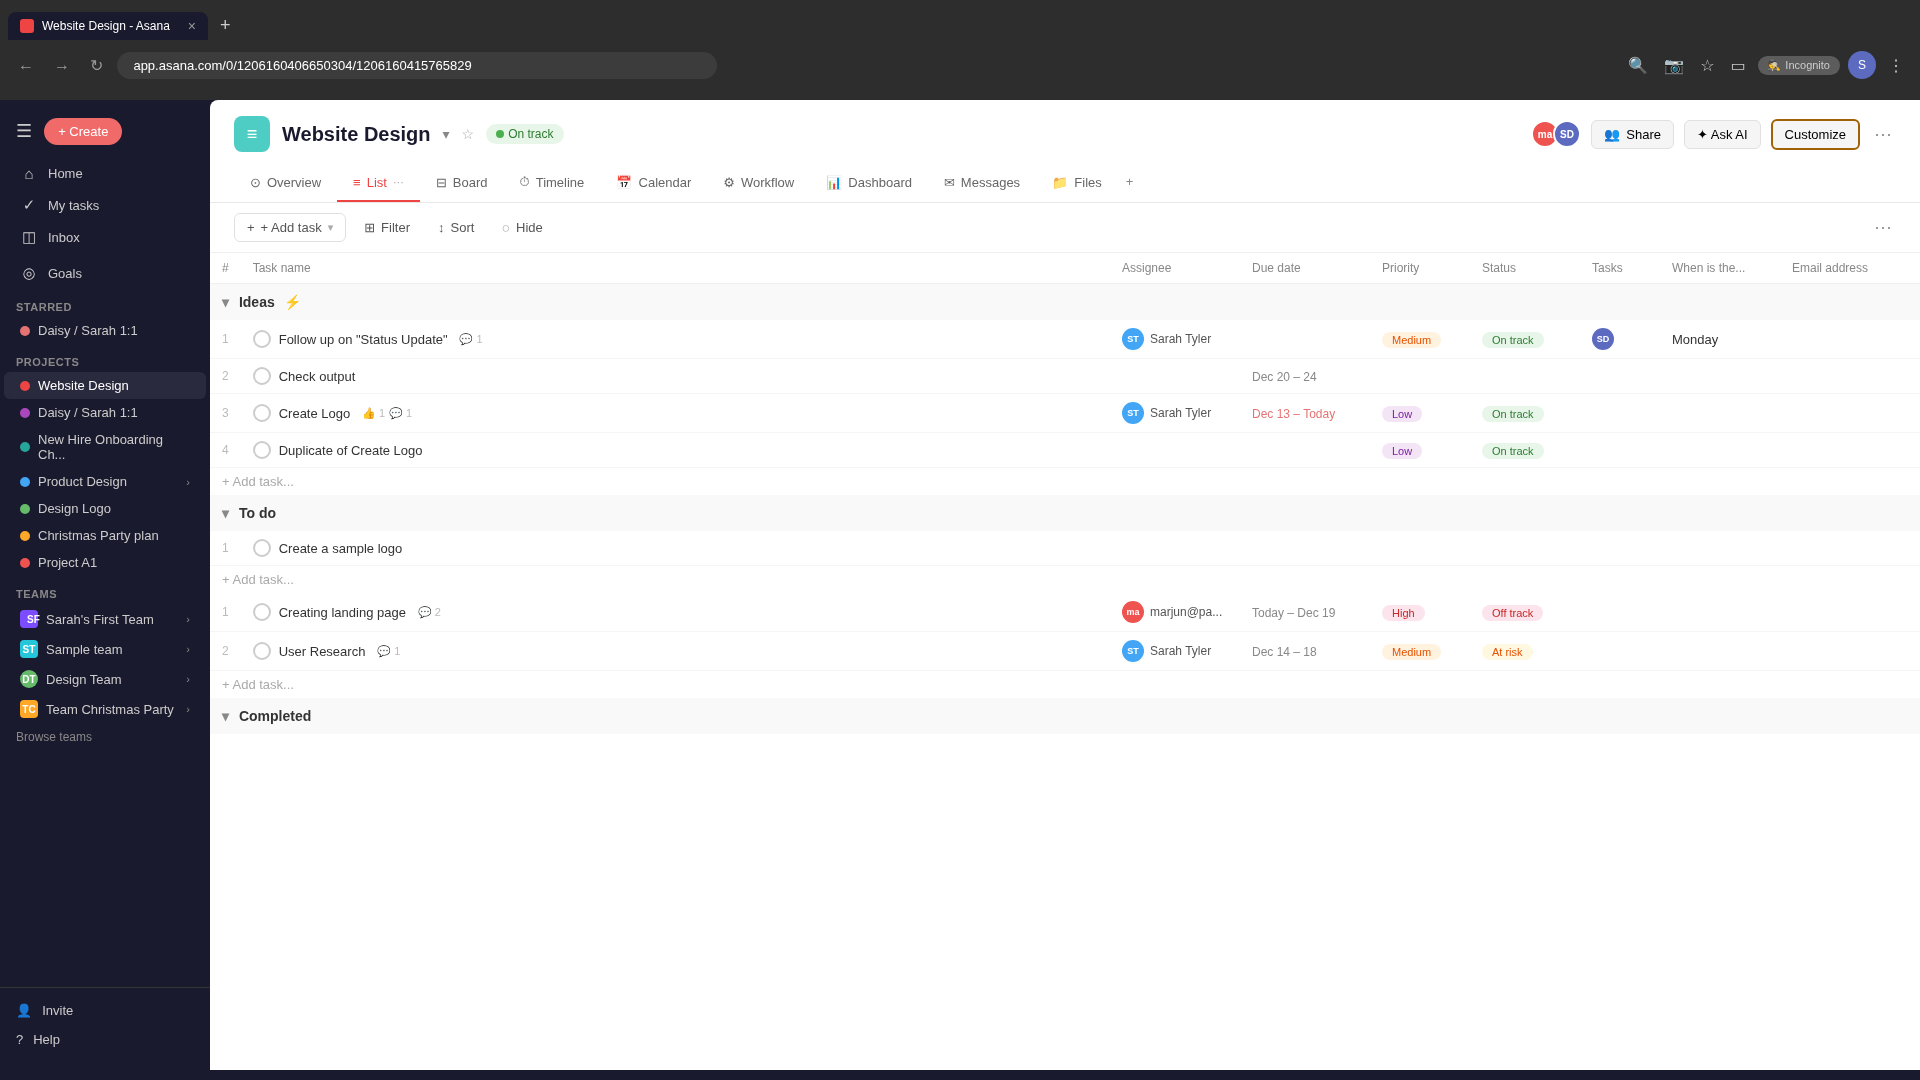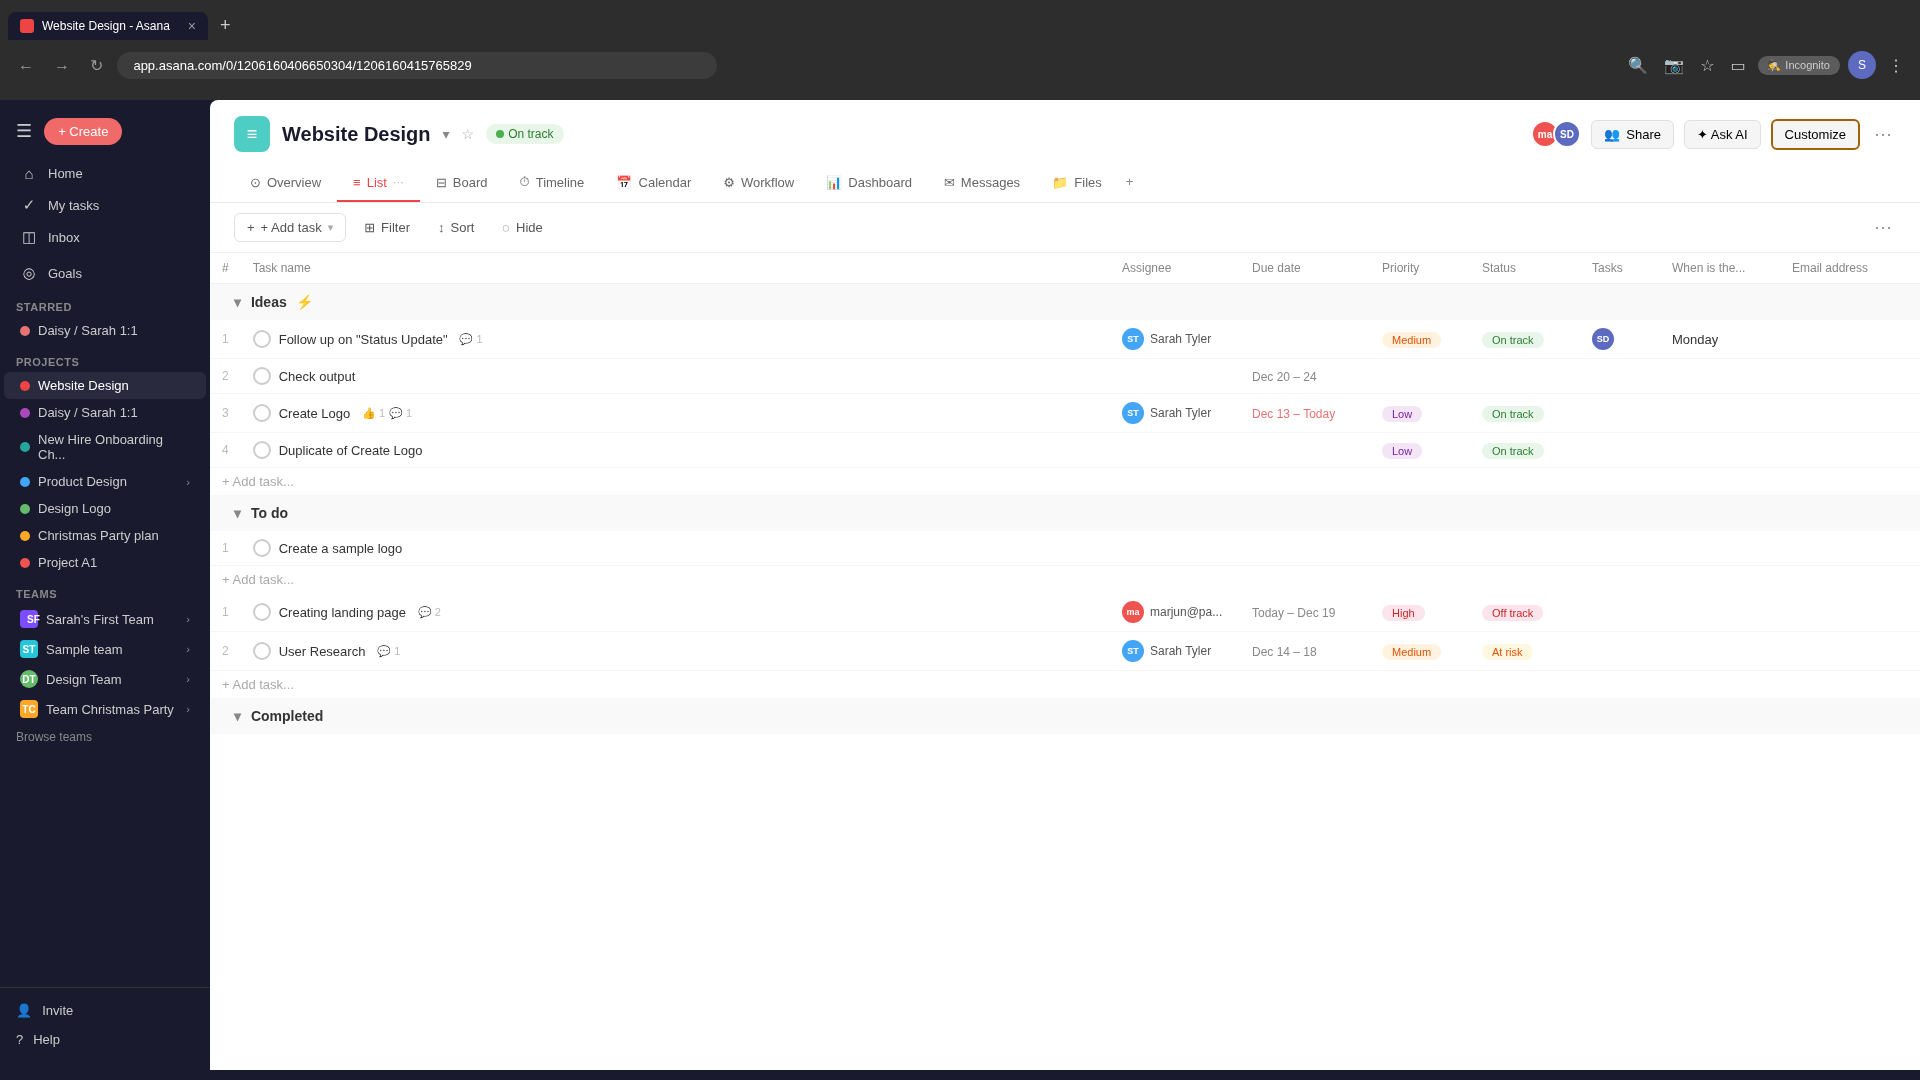--- a/index.html
+++ b/index.html
@@ -71,21 +71,21 @@
     
     .toolbar { display: flex; align-items: center; gap: 8px; padding: 10px 24px; border-bottom: 1px solid #f0f0f0; }
     .add-task-btn { background: #fff; border: 1px solid #e0e0e0; border-radius: 6px; padding: 6px 12px; font-size: 13px; cursor: pointer; display: flex; align-items: center; gap: 6px; color: #555; }
     .toolbar-btn { background: transparent; border: none; padding: 6px 10px; font-size: 13px; cursor: pointer; color: #555; display: flex; align-items: center; gap: 6px; border-radius: 6px; }
     .toolbar-spacer { flex: 1; }
 
     
     .table-container { flex: 1; overflow-y: auto; overflow-x: auto; }
     .table { width: 100%; border-collapse: collapse; min-width: 900px; }
     .table thead th { padding: 8px 12px; text-align: left; font-size: 12px; color: #888; font-weight: 500; border-bottom: 1px solid #f0f0f0; background: #fff; position: sticky; top: 0; z-index: 10; }
-    .section-row td { padding: 10px 24px; font-weight: 600; font-size: 14px; color: #333; background: #f9f9f9; }
+    .section-row td { padding: 10px 12px; font-weight: 600; font-size: 14px; color: #333; background: #f9f9f9; }
     .section-toggle { cursor: pointer; color: #888; margin-right: 6px; }
     .task-row { border-bottom: 1px solid #f5f5f5; }
     .task-row td { padding: 8px 12px; vertical-align: middle; }
     .task-num { color: #bbb; font-size: 12px; width: 30px; }
     .task-checkbox { width: 18px; height: 18px; border-radius: 50%; border: 2px solid #ccc; display: inline-flex; align-items: center; justify-content: center; cursor: pointer; flex-shrink: 0; }
     .task-name-cell { display: flex; align-items: center; gap: 8px; }
     .task-name { color: #333; font-size: 13px; }
     .task-meta { display: flex; align-items: center; gap: 4px; margin-left: 4px; }
     .task-comment { font-size: 11px; color: #bbb; display: flex; align-items: center; gap: 2px; }
     .task-like { font-size: 11px; color: #bbb; display: flex; align-items: center; gap: 2px; }

